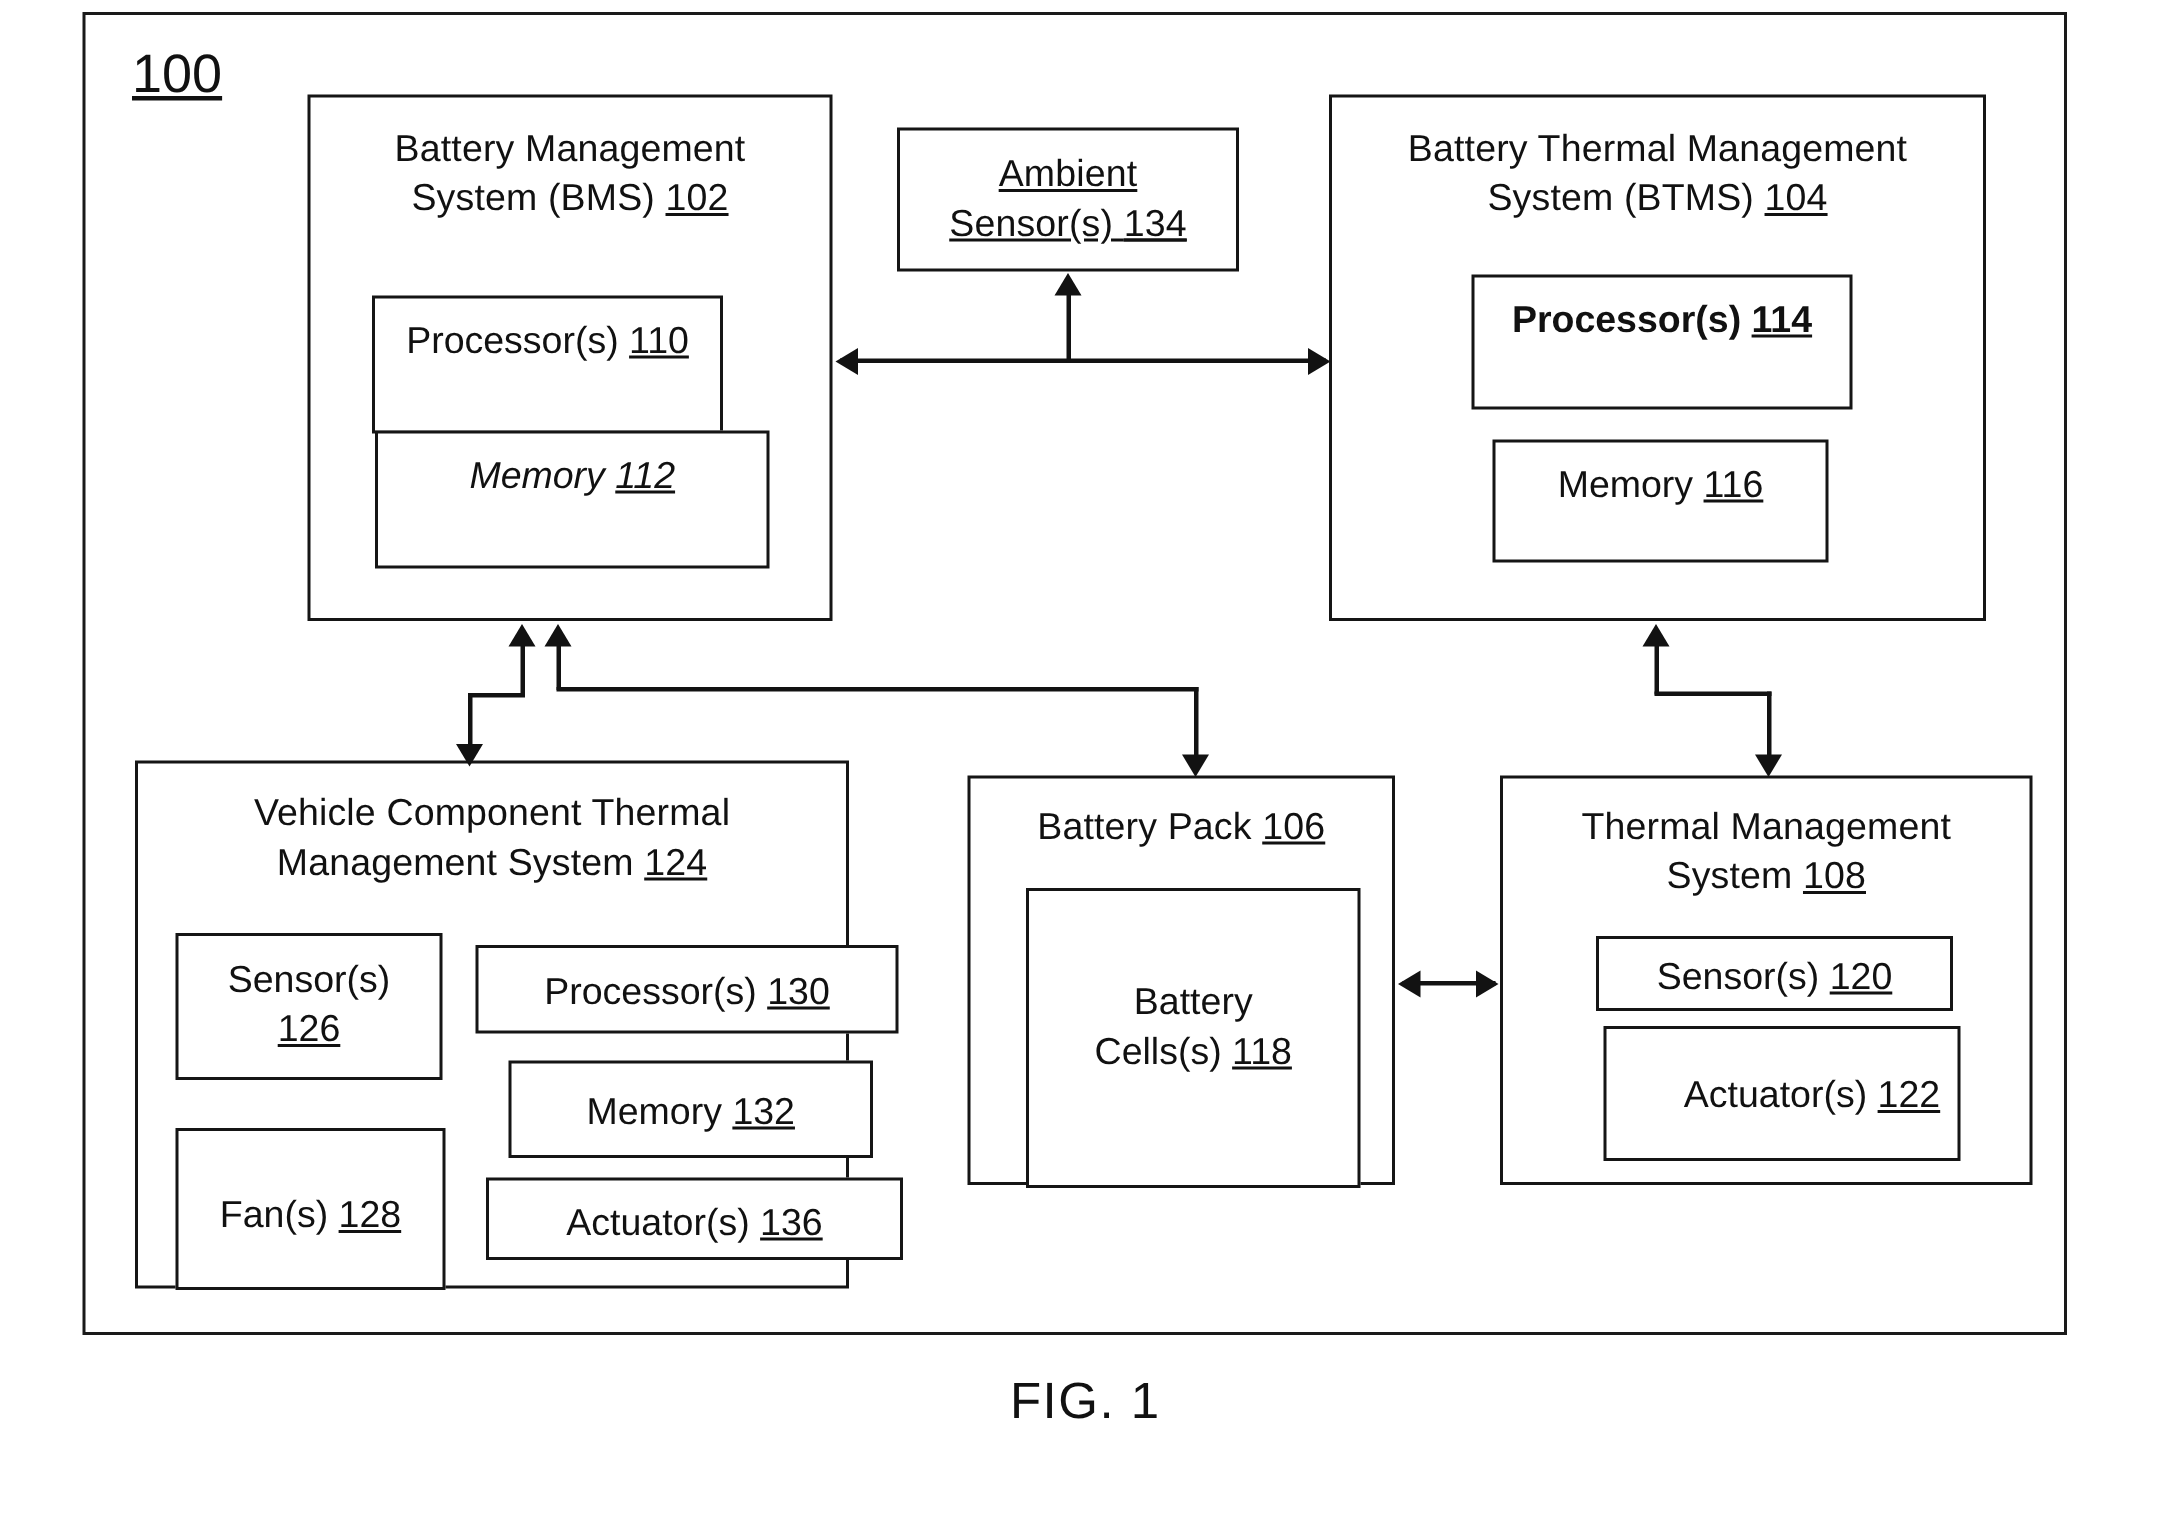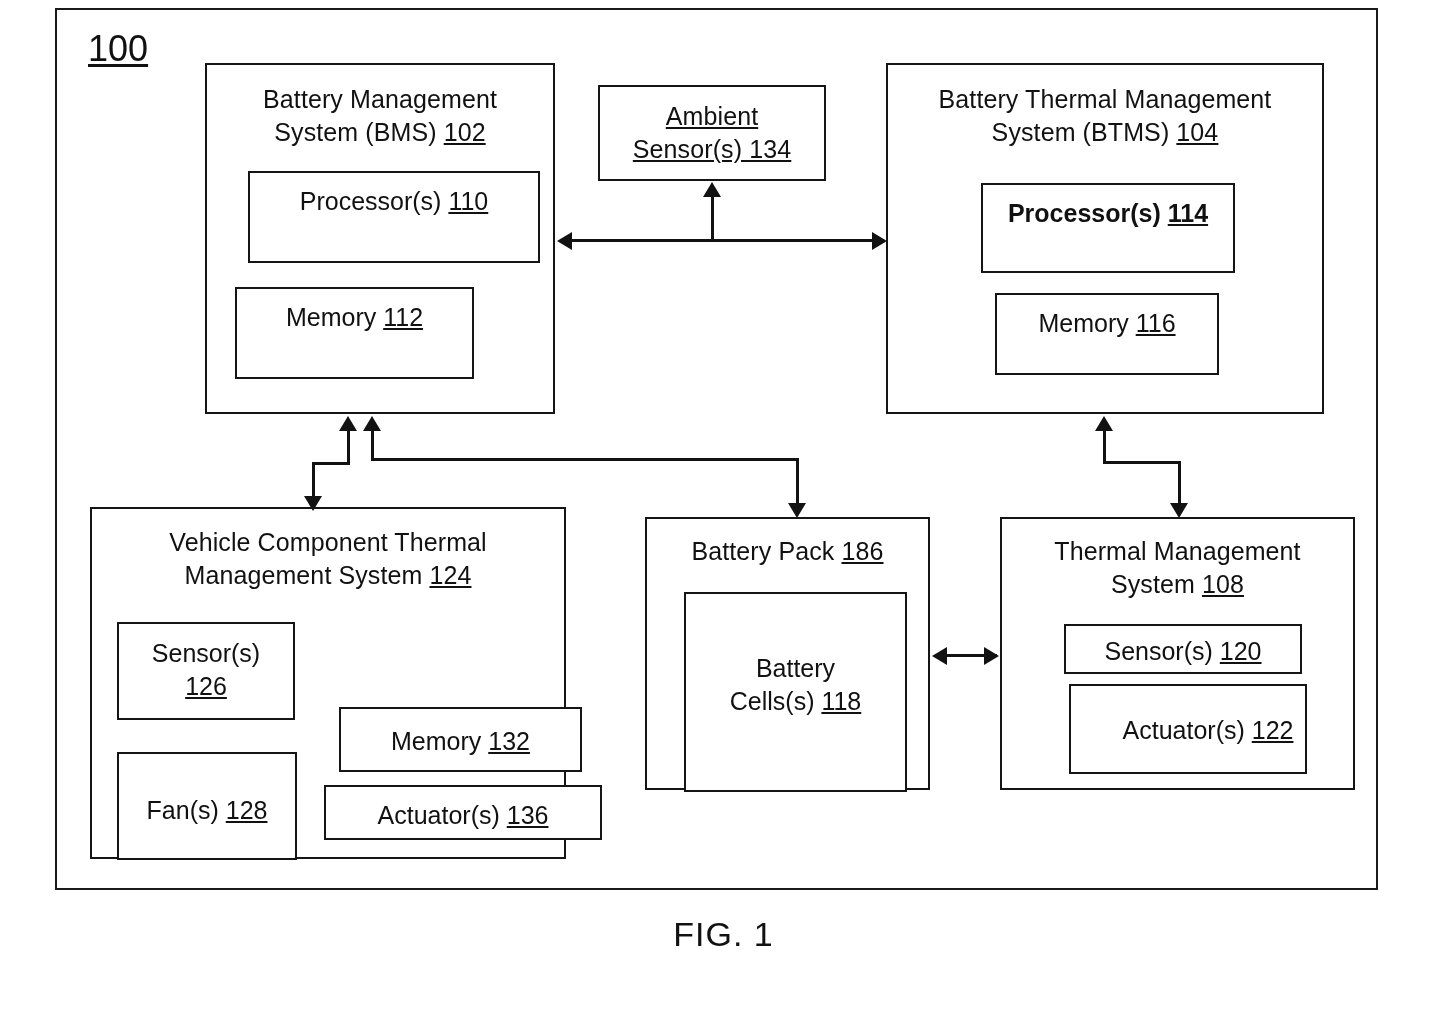--- a/index.html
+++ b/index.html
@@ -96,25 +96,25 @@
 <div id="canvas">
 
   <div class="abs outer-frame" style="left:55px; top:8px; width:1323px; height:882px;"></div>
 
   <div id="ref-100">100</div>
 
   <div class="abs box" style="left:205px; top:63px; width:350px; height:351px;">
     <div class="title-text" style="top:18px;"><span>Battery Management
 System (BMS) </span><span class="ref">102</span></div>
 
-    <div class="abs box" style="left:41px; top:106px; width:292px; height:92px;">
+    <div class="abs box" style="left:41px; top:132px; width:234px; height:92px;">
       <div class="inner-text" style="top:12px;"><span>Processor(s) </span><span class="ref">110</span></div>
     </div>
 
-    <div class="abs box" style="left:28px; top:222px; width:239px; height:92px;">
+    <div class="abs box" style="left:43px; top:222px; width:263px; height:92px;font-style:italic;">
       <div class="inner-text" style="top:12px;"><span>Memory </span><span class="ref">112</span></div>
     </div>
   </div>
 
   <div class="abs box" style="left:598px; top:85px; width:228px; height:96px;">
     <div class="title-text" style="top:13px;text-decoration:underline;"><span>Ambient
 Sensor(s) </span><span class="ref">134</span></div>
   </div>
 
   <div class="abs box" style="left:886px; top:63px; width:438px; height:351px;">
@@ -136,32 +136,35 @@
 
     <div class="abs box" style="left:25px; top:113px; width:178px; height:98px;">
       <div class="inner-text" style="top:13px;"><span>Sensor(s)
 </span><span class="ref">126</span></div>
     </div>
 
     <div class="abs box" style="left:25px; top:223px; width:180px; height:108px;margin-top:20px;">
       <div class="inner-text" style="top:40px;"><span>Fan(s) </span><span class="ref">128</span></div>
     </div>
 
+    <div class="abs box" style="left:225px; top:121px; width:282px; height:59px;">
+      <div class="inner-text" style="top:13px;"><span>Processor(s) </span><span class="ref">130</span></div>
+    </div>
 
     <div class="abs box" style="left:247px; top:198px; width:243px; height:65px;padding-left:24px;">
       <div class="inner-text" style="top:16px;"><span>Memory </span><span class="ref">132</span></div>
     </div>
 
     <div class="abs box" style="left:232px; top:276px; width:278px; height:55px;">
       <div class="inner-text" style="top:12px;"><span>Actuator(s) </span><span class="ref">136</span></div>
     </div>
   </div>
 
   <div class="abs box" style="left:645px; top:517px; width:285px; height:273px;">
-    <div class="title-text" style="top:16px;"><span>Battery Pack </span><span class="ref">186</span></div>
+    <div class="title-text" style="top:16px;"><span>Battery Pack </span><span class="ref">106</span></div>
 
     <div class="abs box" style="left:37px; top:53px; width:223px; height:200px;margin-top:20px;">
       <div class="inner-text" style="top:58px;"><span>Battery
 Cells(s) </span><span class="ref">118</span></div>
     </div>
   </div>
 
   <div class="abs box" style="left:1000px; top:517px; width:355px; height:273px;">
     <div class="title-text" style="top:16px;"><span>Thermal Management
 System </span><span class="ref">108</span></div>

